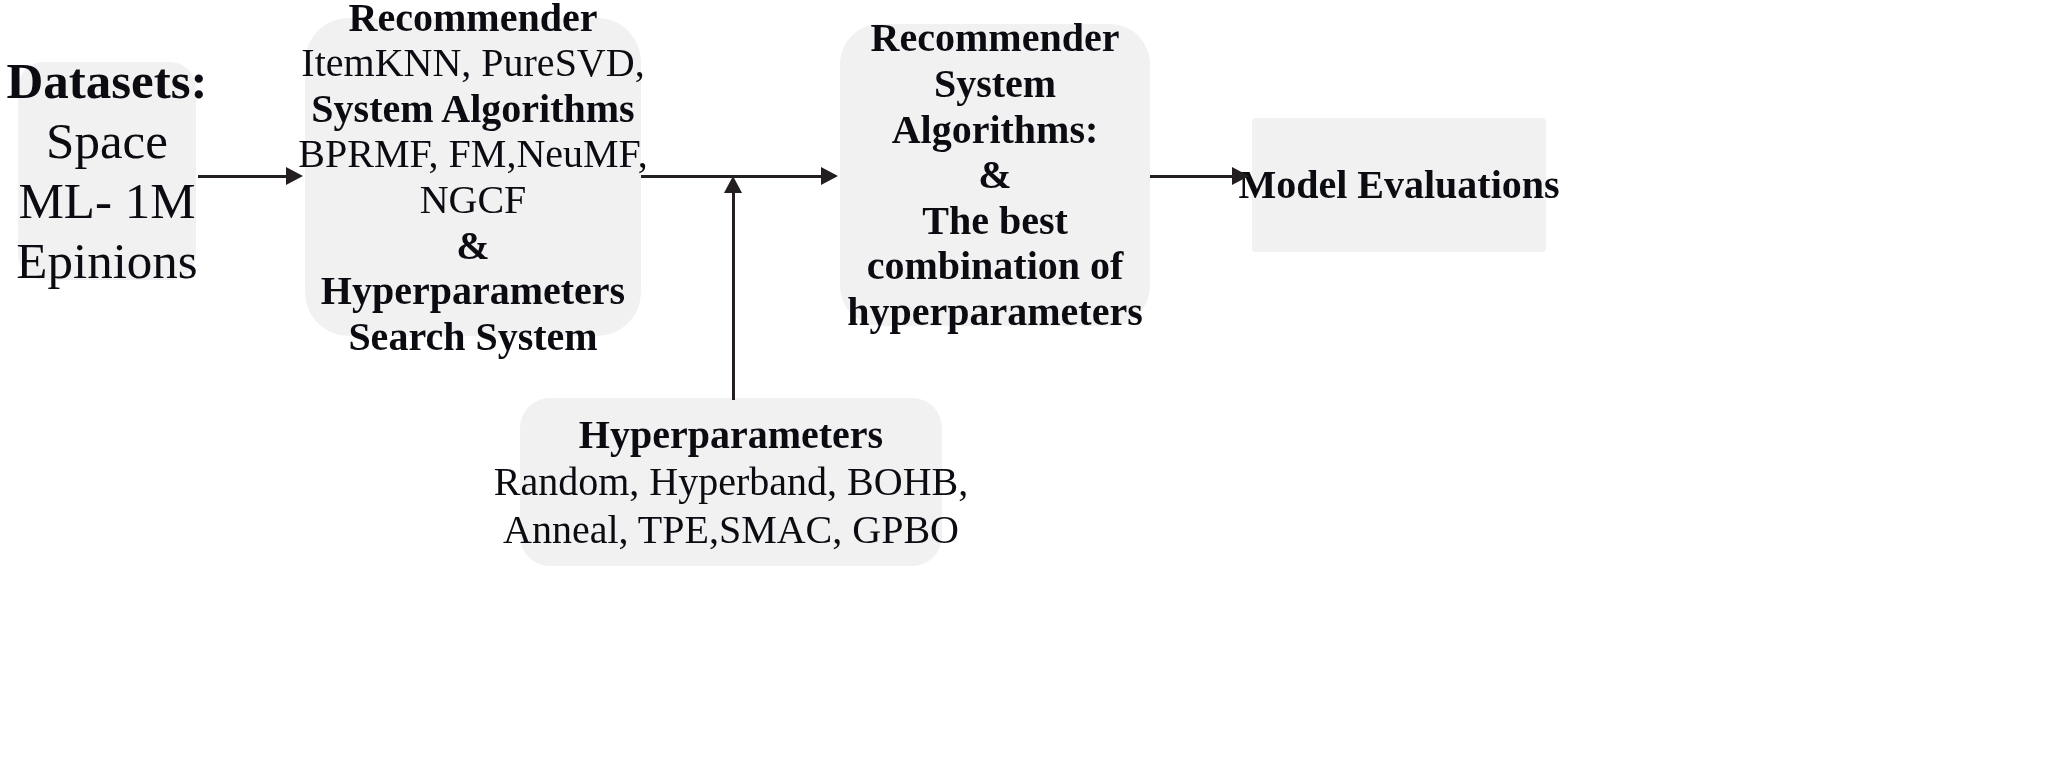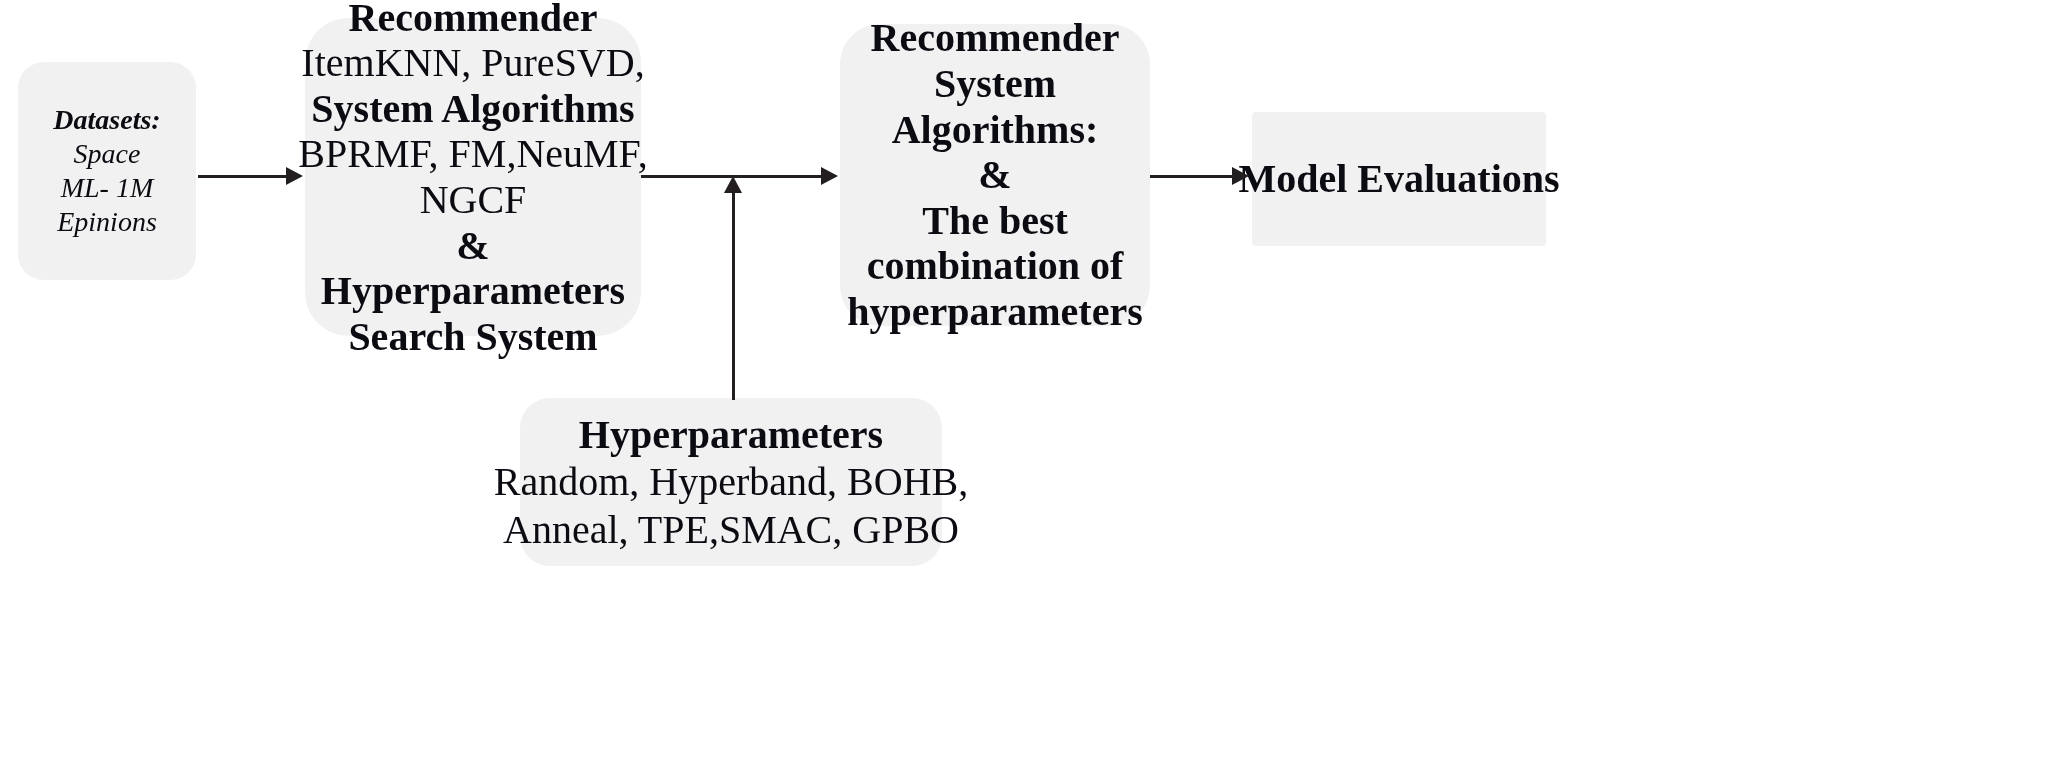--- a/index.html
+++ b/index.html
@@ -22,30 +22,30 @@
     justify-content:center;
     box-sizing:border-box;
     text-align:left;
     line-height:1.14;
   }
   .ln{display:block;white-space:nowrap;}
   .b{font-weight:700;}
   .r{font-weight:400;}
 
   
-  #node-datasets{left:18px;top:62px;width:178px;height:218px;font-size:28px;border-radius:26px;font-style:italic;}
+  #node-datasets{left:18px;top:62px;width:178px;height:218px;font-size:51px;border-radius:26px;}
   #node-datasets .ln{padding:1px 0;}
 
   #node-rs-search-space{left:305px;top:18px;width:336px;height:318px;font-size:40px;border-radius:44px;}
   #node-rs-search-space .ln{padding:0px 0;}
 
   #node-rs-best{left:840px;top:24px;width:310px;height:302px;font-size:40px;border-radius:40px;}
   #node-rs-best .ln{padding:0px 0;}
 
-  #node-model-eval{left:1252px;top:112px;width:294px;height:134px;font-size:40px;border-radius:4px;}
+  #node-model-eval{left:1252px;top:118px;width:294px;height:134px;font-size:40px;border-radius:4px;}
   #node-model-eval .ln{padding:2px 0;}
 
   #node-hp-search{left:520px;top:398px;width:422px;height:168px;font-size:40px;border-radius:30px;}
   #node-hp-search .ln{padding:1px 0;}
 
   
   .conn{position:absolute;}
   .hline{background:#231f20;height:3px;}
   .vline{background:#231f20;width:3px;}
   .arrowR{

